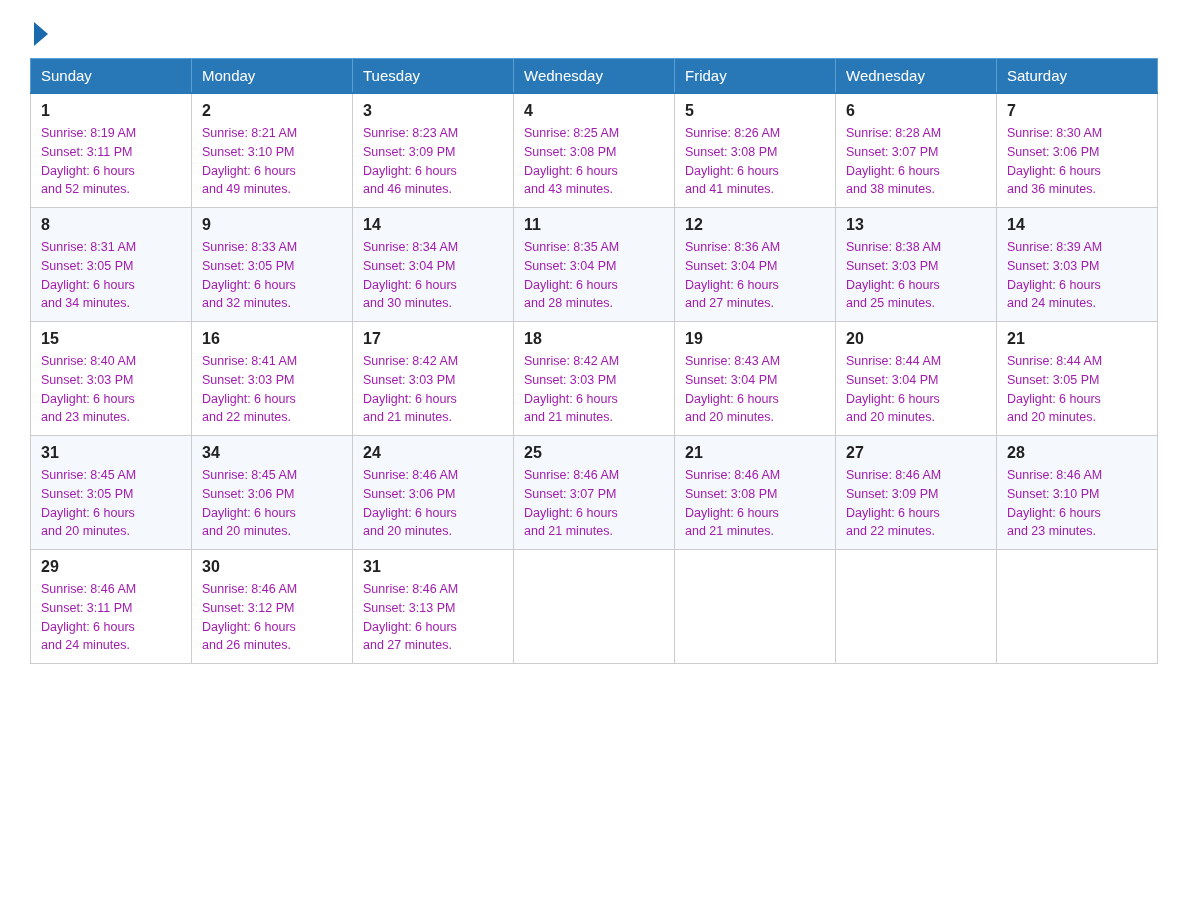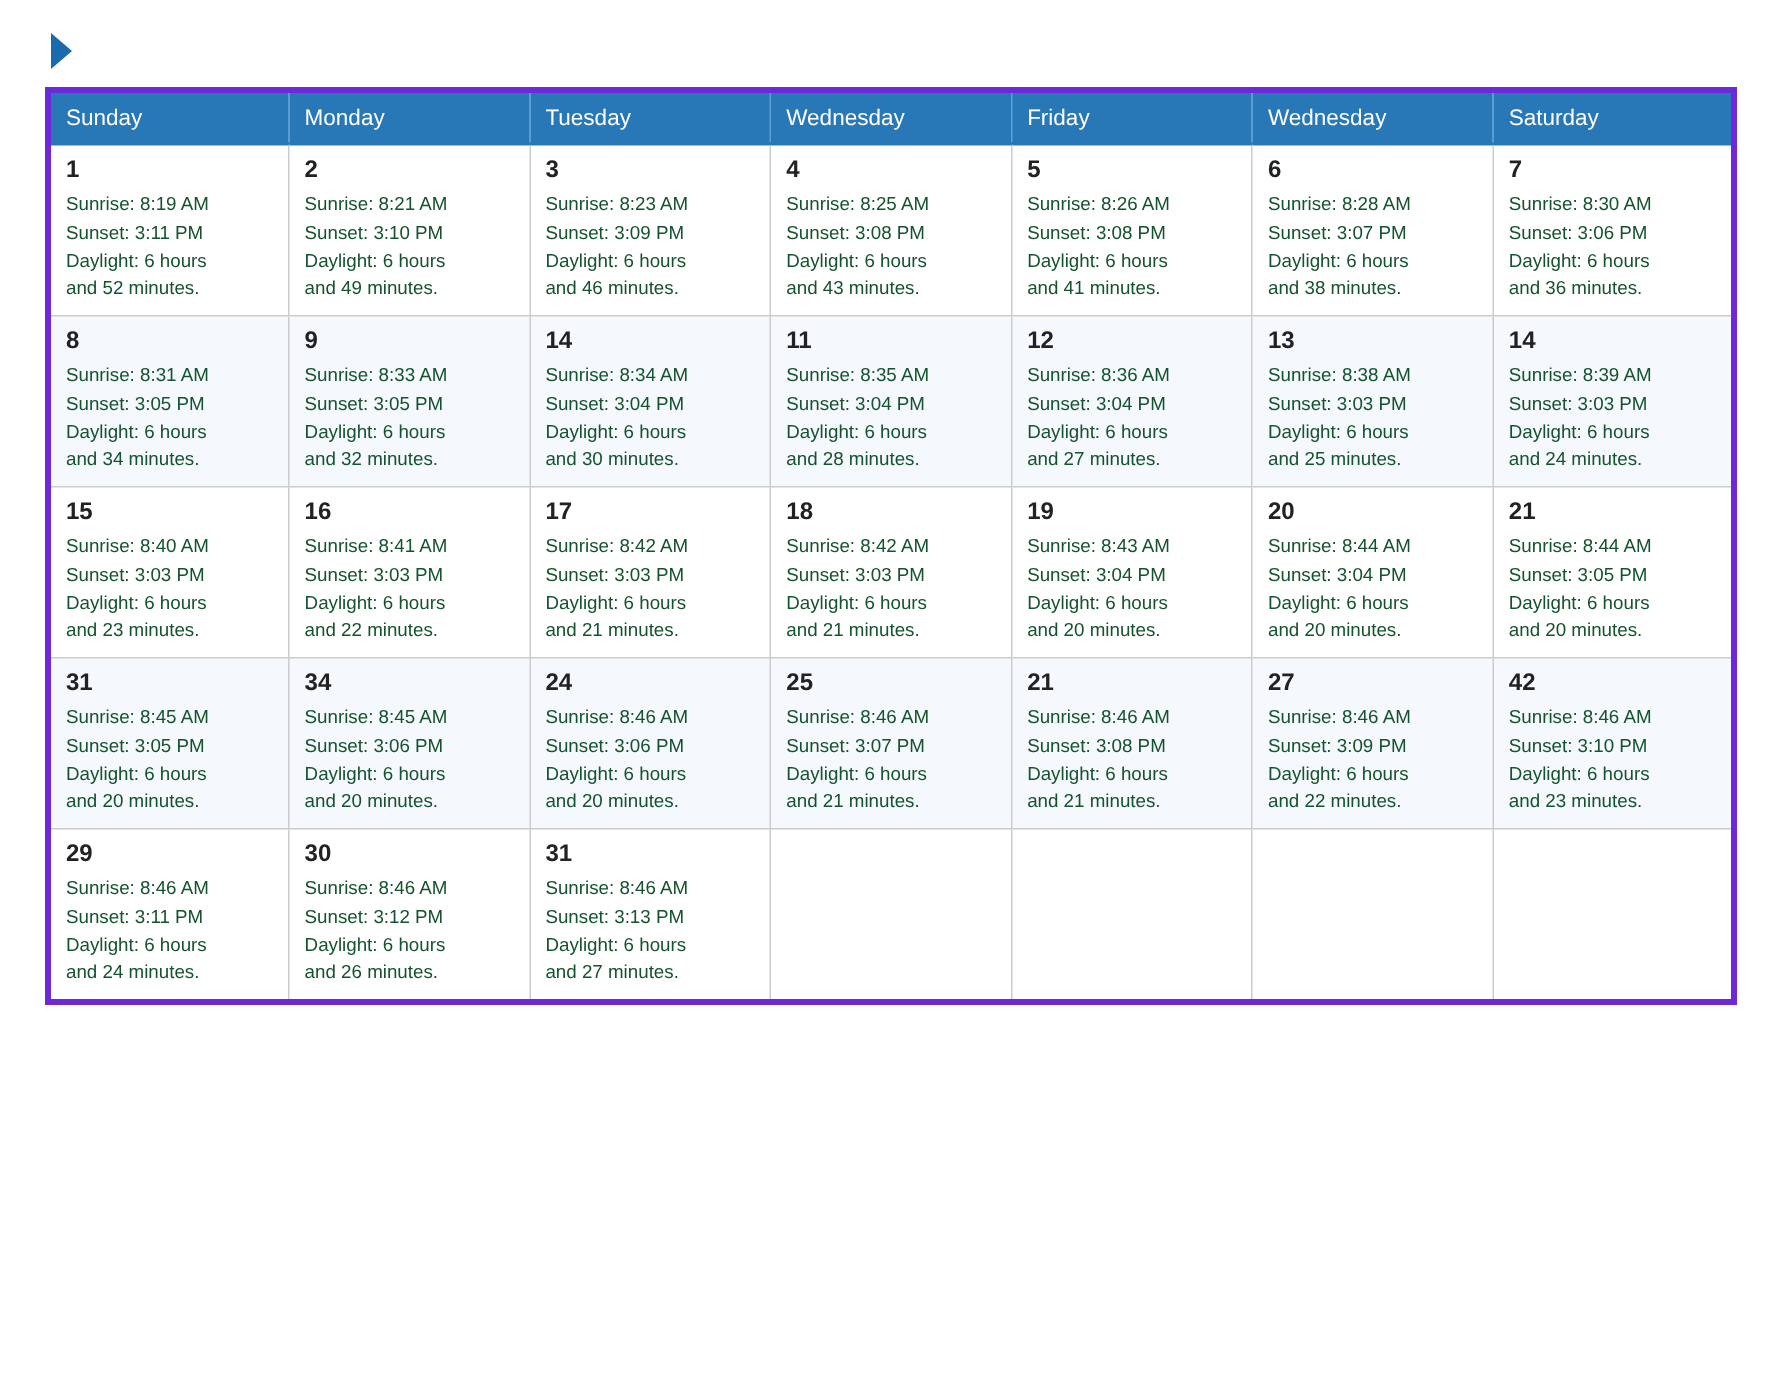--- a/index.html
+++ b/index.html
@@ -56,21 +56,21 @@
       line-height: 1.1;
     }
     .location {
       font-size: 22px;
       color: #444;
       margin-top: 4px;
     }
     .calendar {
       width: 100%;
       border-collapse: collapse;
-      border: 4px solid #6d28d9;
+      border: 1px solid #6d28d9;
     }
     .calendar th {
       background-color: #2878b8;
       color: #fff;
       font-size: 15px;
       font-weight: normal;
       padding: 8px 10px;
       text-align: left;
       border: 1px solid #5a9fd4;
     }
@@ -92,21 +92,21 @@
     .day-number {
       font-size: 16px;
       font-weight: bold;
       display: block;
       margin-bottom: 4px;
       color: #222;
     }
     .day-info {
       font-size: 12.5px;
       line-height: 1.5;
-      color: #14532d;
+      color: #a21caf;
     }
     .empty-cell {
       background-color: #fff !important;
     }
     .row-border-top td {
       border-top: 2px solid #2878b8;
     }
   </style>
 </head>
 <body>
@@ -382,21 +382,21 @@
         <td>
         <span class="day-number">27</span>
         <div class="day-info">
           Sunrise: 8:46 AM<br>
           Sunset: 3:09 PM<br>
           Daylight: 6 hours<br>
           and 22 minutes.
         </div>
       </td>
         <td>
-        <span class="day-number">42</span>
+        <span class="day-number">28</span>
         <div class="day-info">
           Sunrise: 8:46 AM<br>
           Sunset: 3:10 PM<br>
           Daylight: 6 hours<br>
           and 23 minutes.
         </div>
       </td>
       </tr>
       <tr>
         <td>

